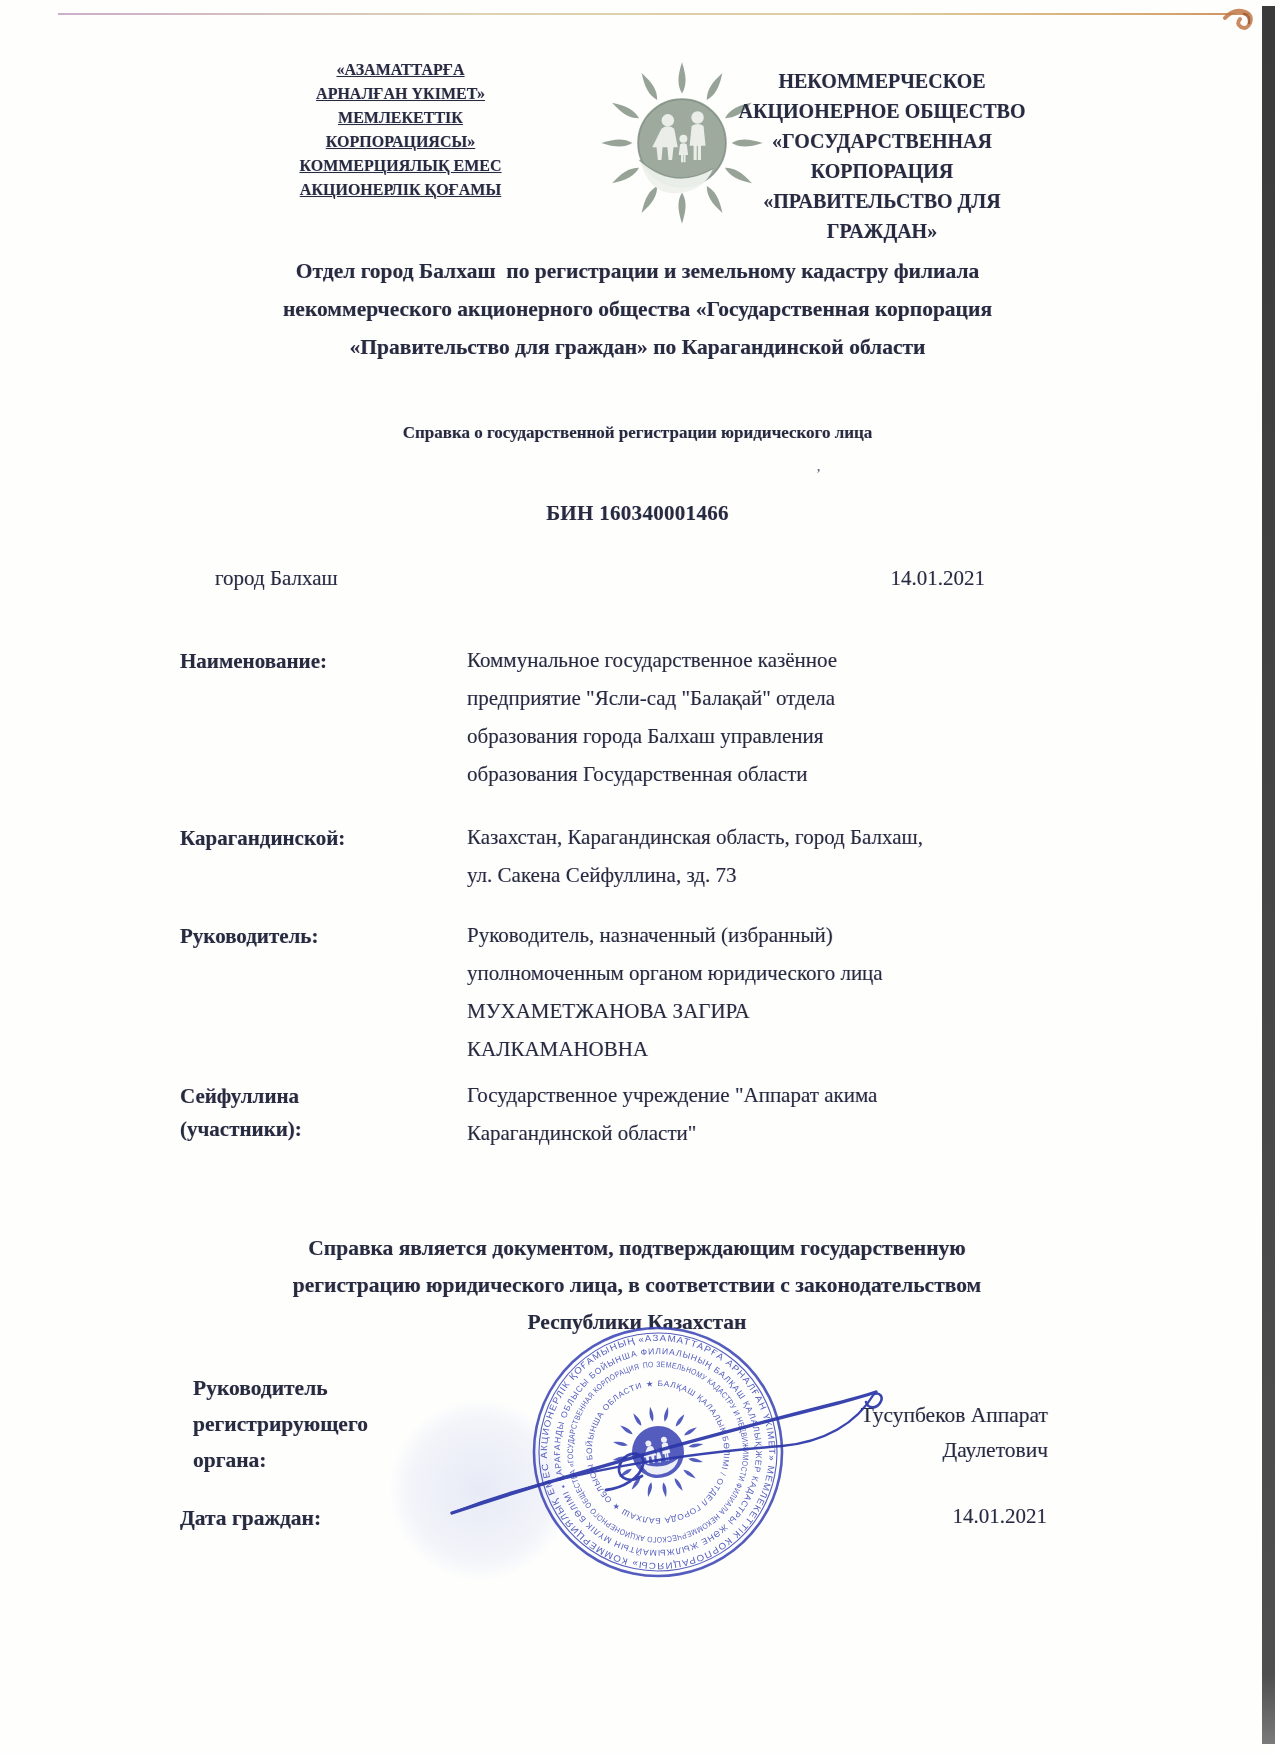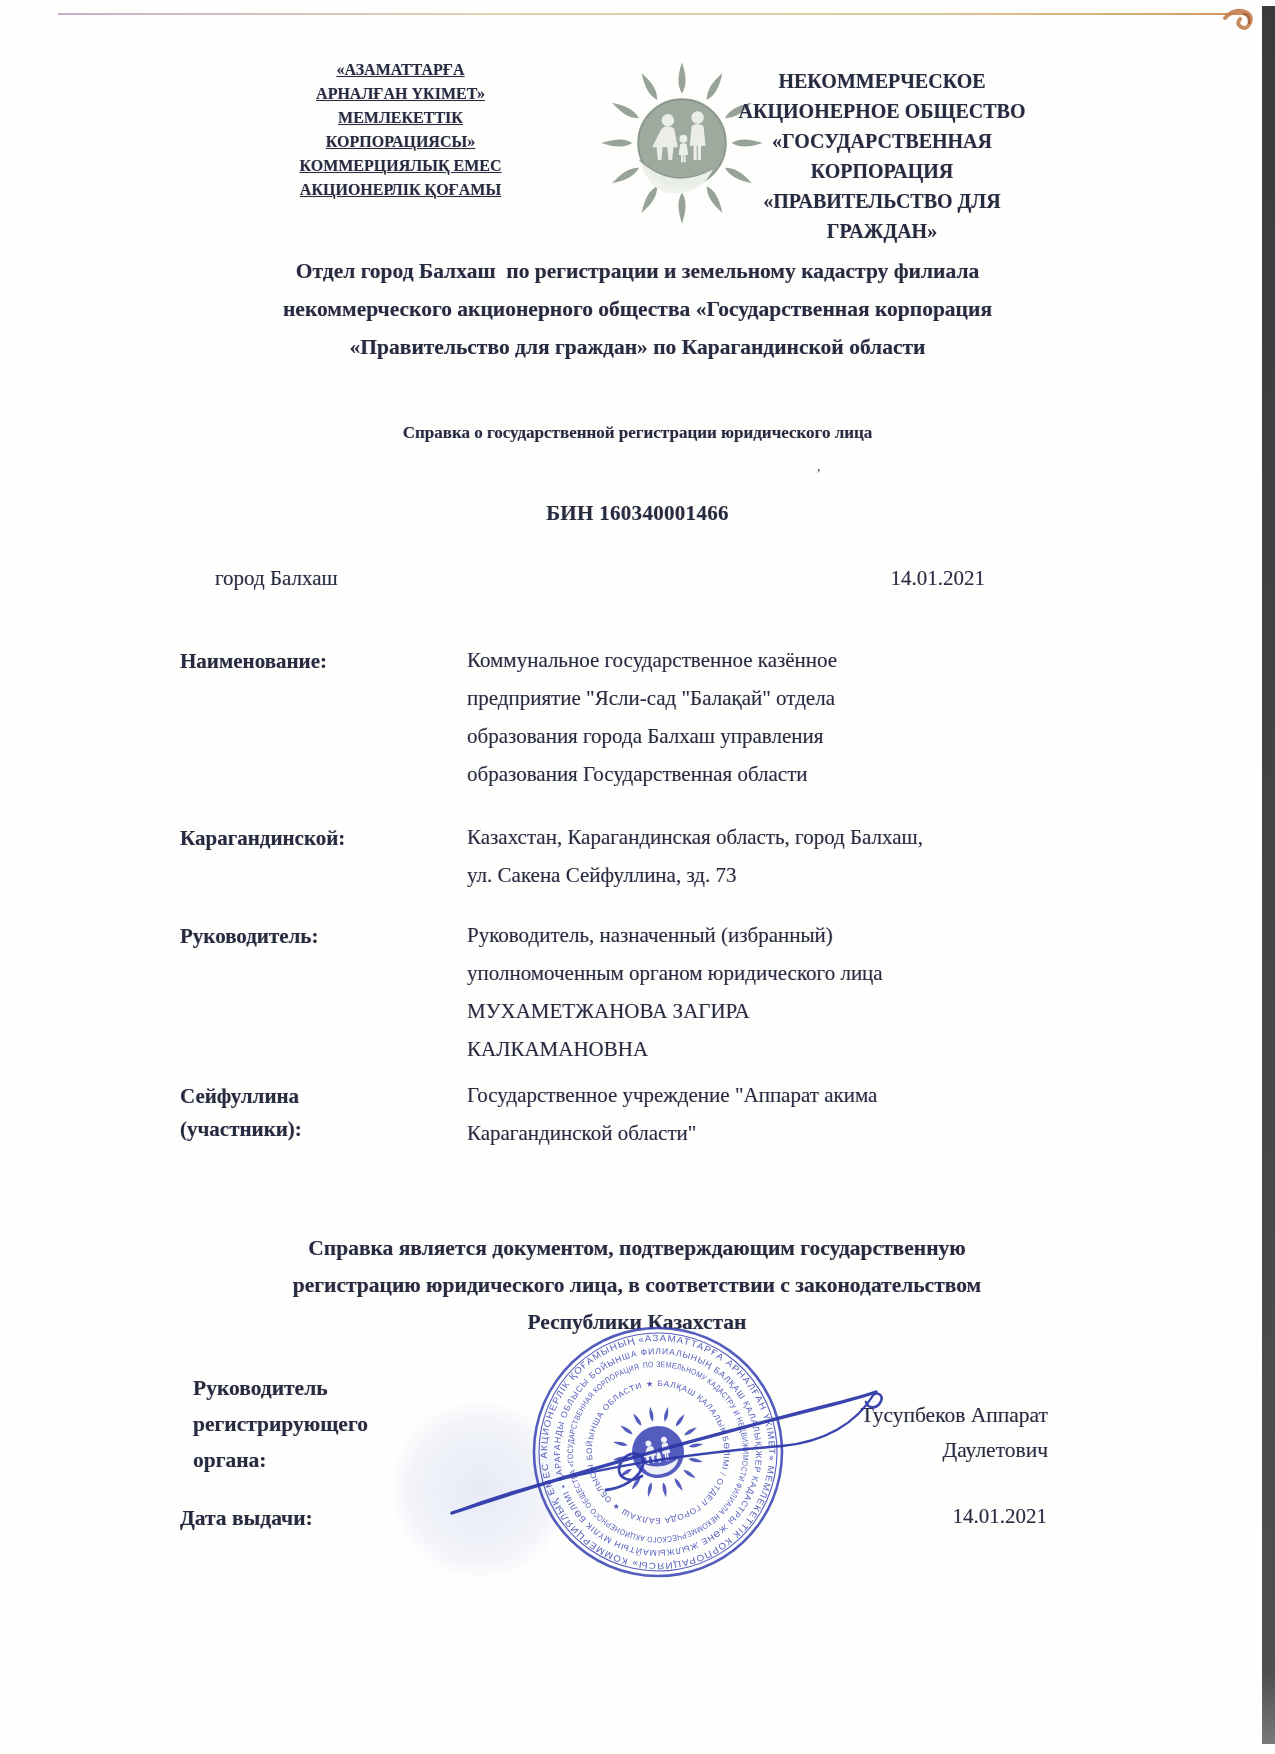--- a/index.html
+++ b/index.html
@@ -139,21 +139,21 @@
 
   <div class="abs footer-note ctr b ink pre">Справка является документом, подтверждающим государственную
 регистрацию юридического лица, в соответствии с законодательством
 Республики Казахстан</div>
 
   <div class="abs reg-label b ink pre">Руководитель
 регистрирующего
 органа:</div>
   <div class="abs reg-name rt ink pre">Тусупбеков Аппарат
 Даулетович</div>
-  <div class="abs issue-label b ink">Дата выдачи:</div>
+  <div class="abs issue-label b ink">Дата граждан:</div>
   <div class="abs issue-date rt ink">14.01.2021</div>
 
   <div class="abs smudge"></div>
 
   <svg class="abs stamp" viewBox="0 0 264 264">
     <g transform="rotate(-10 132 132)" fill="#3d47b5" opacity=".88">
       <circle cx="132" cy="132" r="124" fill="none" stroke="#3d47b5" stroke-width="2.6"></circle>
       <circle cx="132" cy="132" r="119" fill="none" stroke="#3d47b5" stroke-width="1.1"></circle>
       <defs>
         <path id="tr1" d="M132,21 a111,111 0 1,1 -0.1,0"></path>

